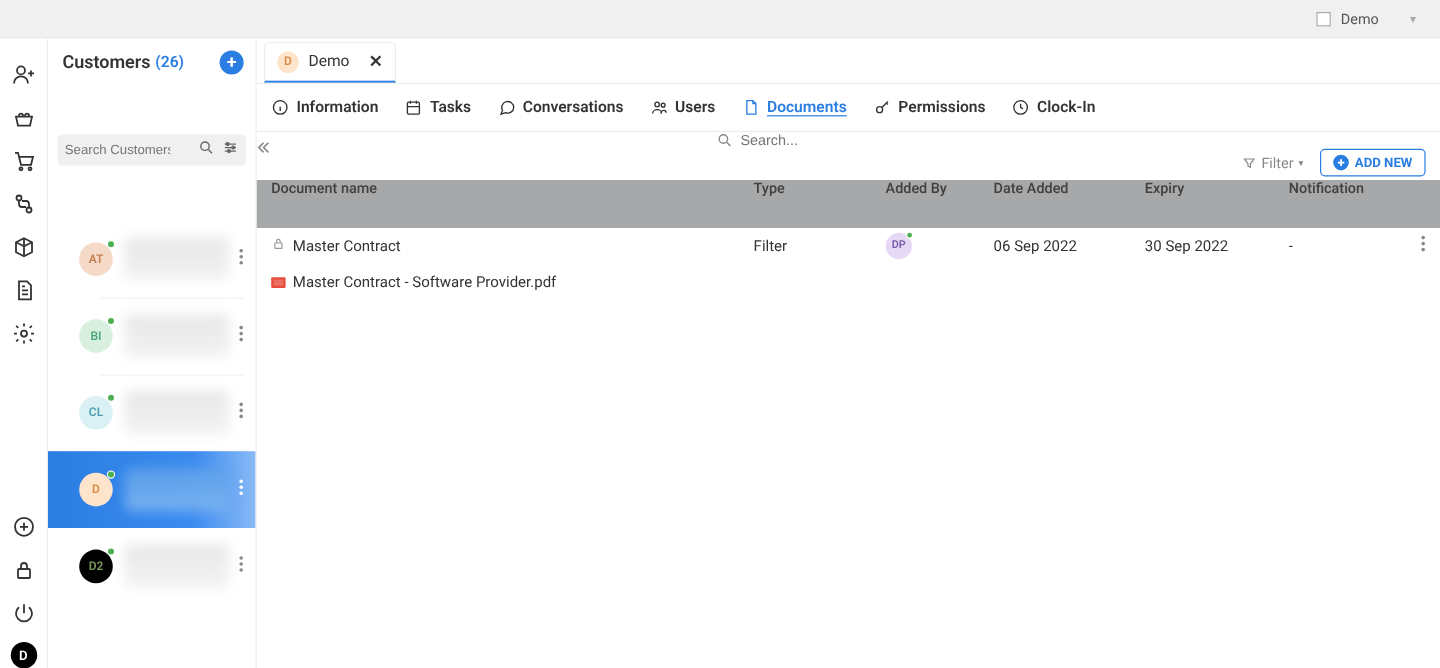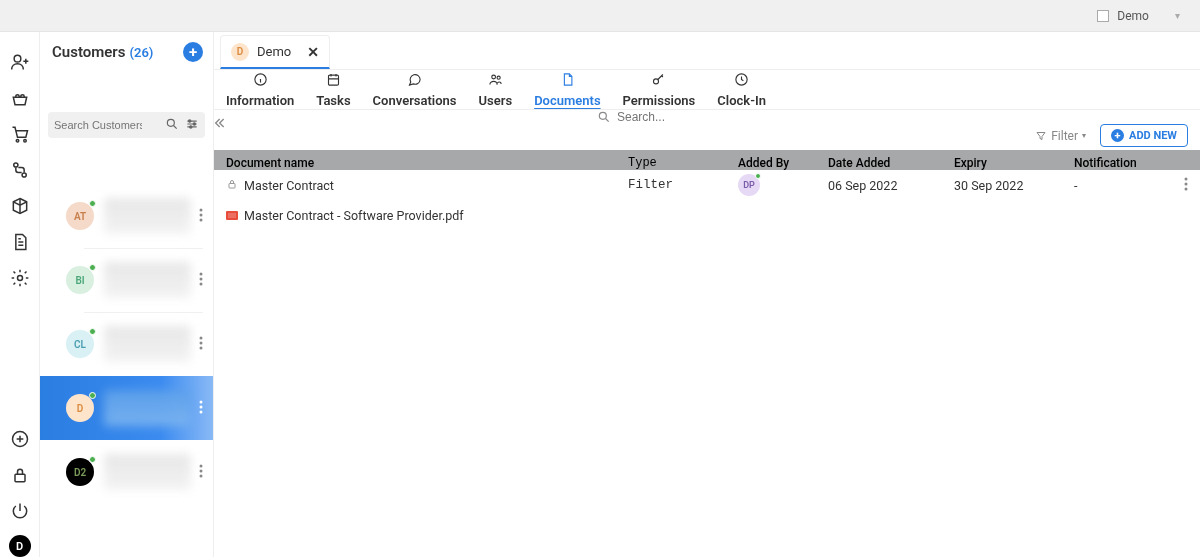--- a/index.html
+++ b/index.html
@@ -49,37 +49,37 @@
 
 .content { flex: 1; display: flex; flex-direction: column; background: #fff; }
 
 .tabbar { height: 38px; border-bottom: 1px solid #eee; display: flex; align-items: flex-end; padding-left: 6px; }
 .doc-tab { height: 34px; border: 1px solid #eee; border-bottom: 2px solid #2a7de1; border-radius: 4px 4px 0 0; padding: 0 10px; display: flex; align-items: center; gap: 8px; background: #fff; cursor: pointer; }
 .doc-tab .mini { width: 18px; height: 18px; border-radius: 50%; background: #ffe4cc; color: #d98c3f; display: flex; align-items: center; justify-content: center; font-size: 10px; font-weight: 600; }
 .doc-tab .lab { font-size: 13px; color: #333; }
 .doc-tab .x { font-size: 14px; font-weight: 700; color: #333; cursor: pointer; margin-left: 8px; }
 
 .subtabs { height: 40px; border-bottom: 1px solid #eee; display: flex; align-items: center; padding: 0 12px; gap: 22px; }
-.subtab { display: flex; align-items: center; gap: 6px; font-size: 13px; font-weight: 600; color: #333; cursor: pointer; flex-direction: column; }
+.subtab { display: flex; align-items: center; gap: 6px; font-size: 13px; font-weight: 600; color: #333; cursor: pointer; }
 .subtab.active { color: #2a7de1; text-decoration: underline; text-underline-offset: 3px; }
 .subtab .ic { width: 15px; height: 15px; stroke: currentColor; stroke-width: 1.8; fill: none; display: block; }
 
 .toolbar { height: 40px; display: flex; align-items: center; padding: 0 12px; flex-direction: column; }
 .toolbar .search-wrap { display: flex; align-items: center; gap: 6px; color: #888; }
 .toolbar .search-wrap svg { width: 14px; height: 14px; stroke: currentColor; stroke-width: 2; fill: none; }
 .toolbar .search-wrap input { border: none; outline: none; font-size: 12px; color: #555; width: 200px; }
 .toolbar .right { margin-left: auto; display: flex; align-items: center; gap: 14px; }
 .filter-btn { display: flex; align-items: center; gap: 4px; color: #888; font-size: 12px; cursor: pointer; }
 .filter-btn .tri { font-size: 8px; }
 .addnew-btn { border: 1px solid #2a7de1; color: #2a7de1; border-radius: 4px; padding: 4px 10px; font-size: 11px; font-weight: 700; display: flex; align-items: center; gap: 5px; cursor: pointer; }
 .addnew-btn .pc { width: 13px; height: 13px; border-radius: 50%; background: #2a7de1; color: #fff; display: flex; align-items: center; justify-content: center; font-size: 11px; font-weight: 700; line-height: 1; }
 
-.table-header { background: #a7a8aa; color: #000000; height: 20px; display: flex; align-items: flex-end; font-size: 12px; font-weight: 500; }
+.table-header { background: #a7a8aa; color: #404040; height: 40px; display: flex; align-items: flex-start; font-size: 12px; font-weight: 500; }
 .col-name { width: 414px; padding-left: 12px; }
-.col-type { width: 110px; font-family: Liberation Mono, monospace; }
+.col-type { width: 110px; }
 .col-addedby { width: 90px; }
 .col-date { width: 126px; }
 .col-expiry { width: 120px; }
 .col-notif { width: 100px; }
 .col-actions { flex: 1; display: flex; justify-content: flex-end; padding-right: 12px; }
 
 .tbody { flex: 1; overflow-y: auto; }
 .trow { display: flex; align-items: center; min-height: 30px; font-size: 12.5px; color: #333; }
 .trow .col-name { display: flex; align-items: center; gap: 6px; }
 .trow .lock { color: #999; }

